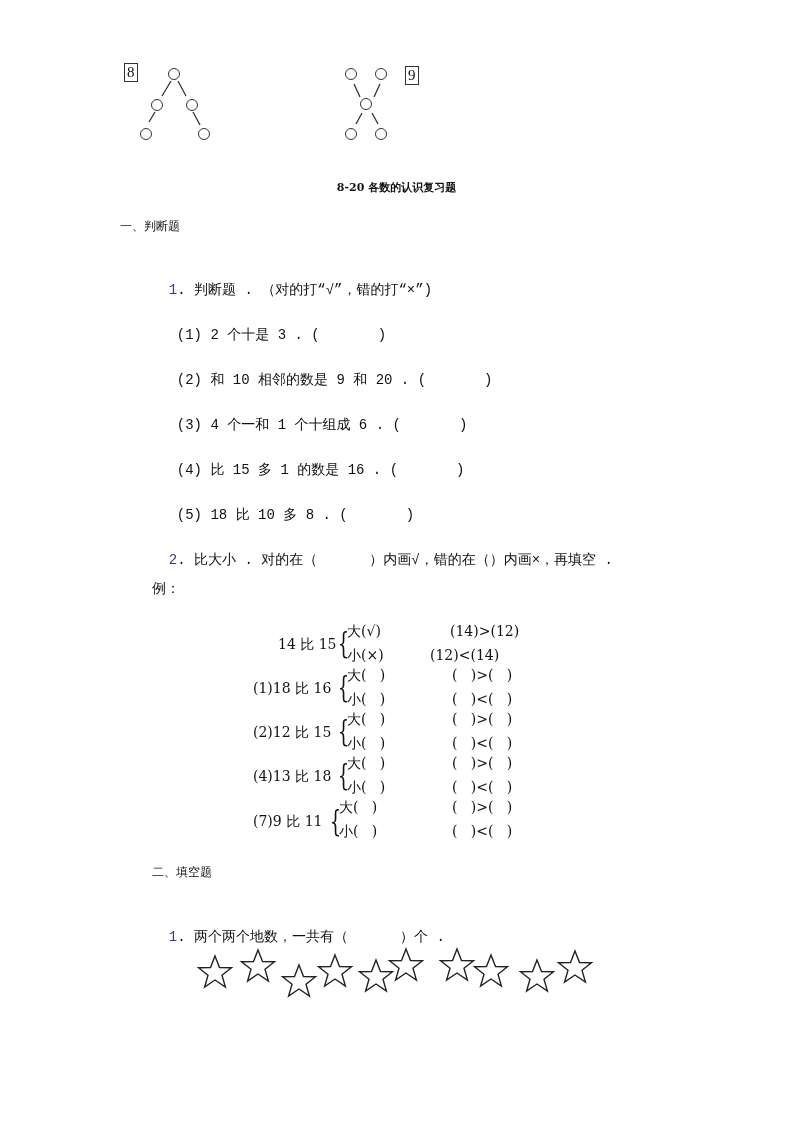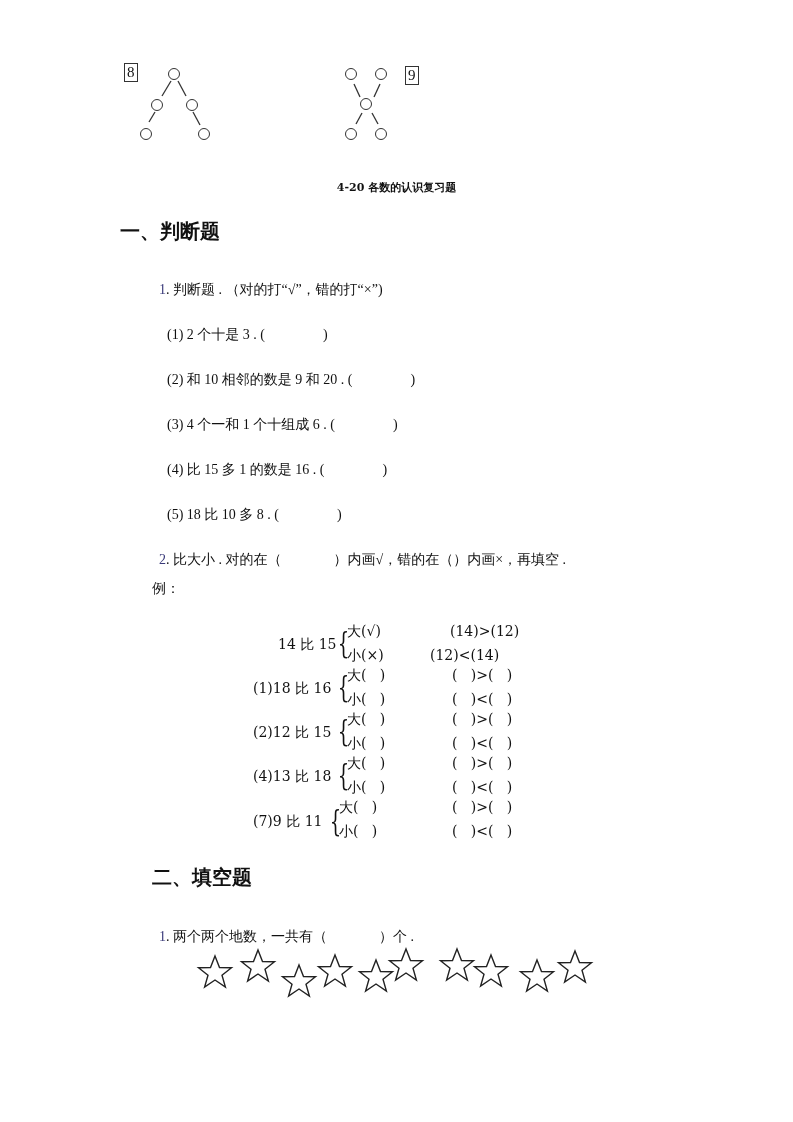--- a/index.html
+++ b/index.html
@@ -4,22 +4,22 @@
 <style>
   html, body { margin:0; padding:0; background:#ffffff; }
   body { width:793px; height:1122px; position:relative; overflow:hidden;
          font-family: "DejaVu Serif", "Liberation Serif", serif; color:#111; }
   .abs { position:absolute; }
   .tree-box { position:absolute; border:1px solid #333; font-size:15px; line-height:15px;
               padding:1px 2px; font-family:"Liberation Serif", serif; }
   .circle { position:absolute; width:12px; height:12px; border:1.3px solid #333; border-radius:50%; background:#fff; box-sizing:border-box;}
   .title { position:absolute; left:0; width:793px; top:180px; text-align:center;
            font-size:11px; font-weight:bold; font-family:"DejaVu Serif", serif; }
-  .section { position:absolute; font-size:20px; font-weight:bold; font-family:"DejaVu Sans", sans-serif; }
-  .line { position:absolute; font-size:14px; font-family:Liberation Serif, serif; white-space:pre; }
+  .section { position:absolute; font-size:12px; font-weight:normal; font-family:"DejaVu Sans", sans-serif; }
+  .line { position:absolute; font-size:14px; font-family:Liberation Mono, monospace; white-space:pre; }
   .num { color:#3a3a7a; }
   .paren-gap { display:inline-block; }
   .cmp { position:absolute; font-family:"DejaVu Serif", serif; font-size:14px; white-space:pre; }
   .brace { position:absolute; font-family:"DejaVu Serif", serif; font-size:30px; line-height:30px; transform:scaleX(0.6); }
 </style>
 </head>
 <body>
 
 <div>
   <div class="tree-box" style="left:124px;top:63px;">8</div>
@@ -44,21 +44,21 @@
     <line x1="22" y1="53" x2="16" y2="64" stroke="#333" stroke-width="1.3"></line>
     <line x1="32" y1="53" x2="38" y2="64" stroke="#333" stroke-width="1.3"></line>
   </svg>
   <div class="circle" style="left:345px;top:68px;"></div>
   <div class="circle" style="left:375px;top:68px;"></div>
   <div class="circle" style="left:360px;top:98px;"></div>
   <div class="circle" style="left:345px;top:128px;"></div>
   <div class="circle" style="left:375px;top:128px;"></div>
 </div>
 
-<div class="title">4-20 各数的认识复习题</div>
+<div class="title">8-20 各数的认识复习题</div>
 
 <div class="section" style="left:120px;top:218px;">一、判断题</div>
 
 <div class="line" style="left:152px;top:265px;">
   <span class="num">1</span><span>. 判断题 . （对的打“√”，错的打“×”)</span>
 </div>
 
 <div class="line" style="left:160px;top:310px;">
   <span>(1)</span> <span>2 个十是 3 .</span> <span><span>(</span><span class="paren-gap" style="width:58px;"></span><span>)</span></span>
 </div>

